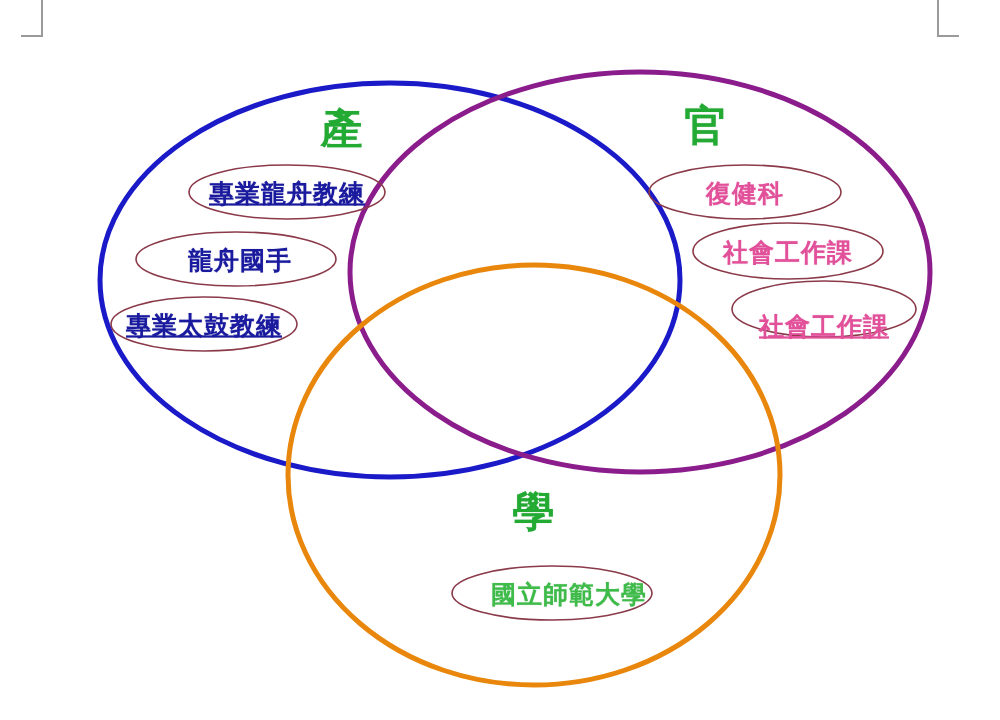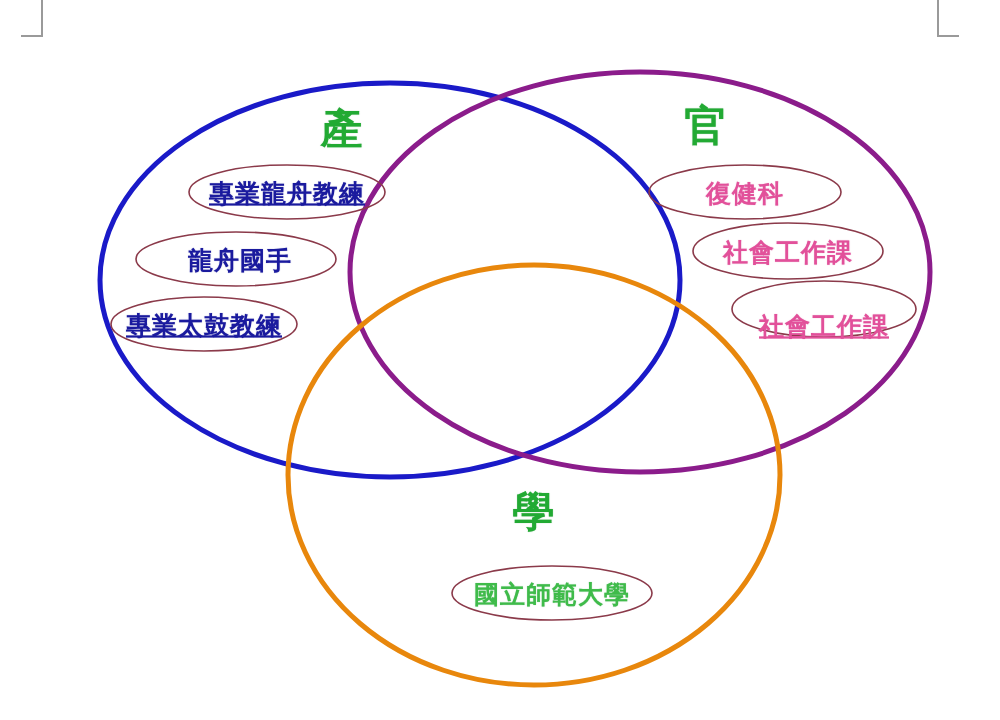--- a/index.html
+++ b/index.html
@@ -58,21 +58,21 @@
     font-size: 42px;
     letter-spacing: 1px;
     text-shadow: 0 0 1px rgba(30,140,50,0.55);
   }
   .node-text {
     font-size: 25px;
     letter-spacing: 1px;
   }
   .node-blue { color: #1a1a9e; text-shadow: 0 0 1px rgba(20,20,150,0.5); }
   .node-magenta { color: #e2509a; text-shadow: 0 0 1px rgba(210,60,140,0.5); }
-  .node-green { color: #3fbb4a; text-shadow: 0 0 1px rgba(40,160,60,0.5); }
+  .node-green { color: #3fbb4a; text-shadow: 0 0 1px rgba(40,160,60,0.5); margin-left: 17px; }
   .center-text {
     color: #e01e5a;
     font-size: 27px;
     letter-spacing: 0px;
     text-shadow: 0 0 2px rgba(220,20,90,0.55), 0 0 1px rgba(150,20,140,0.4);
   }
 </style>
 </head>
 <body>
 

